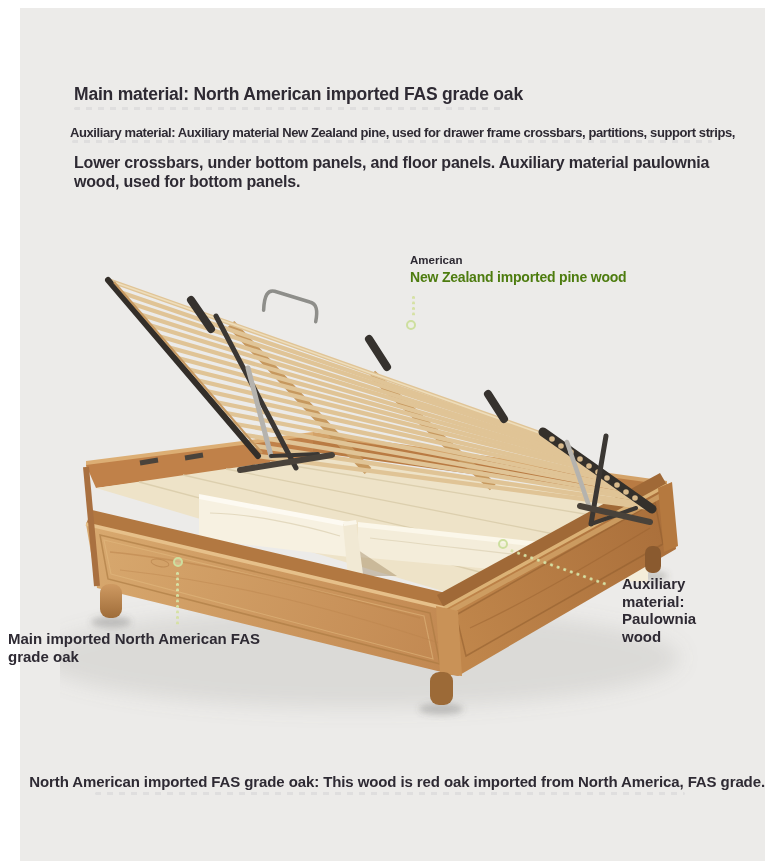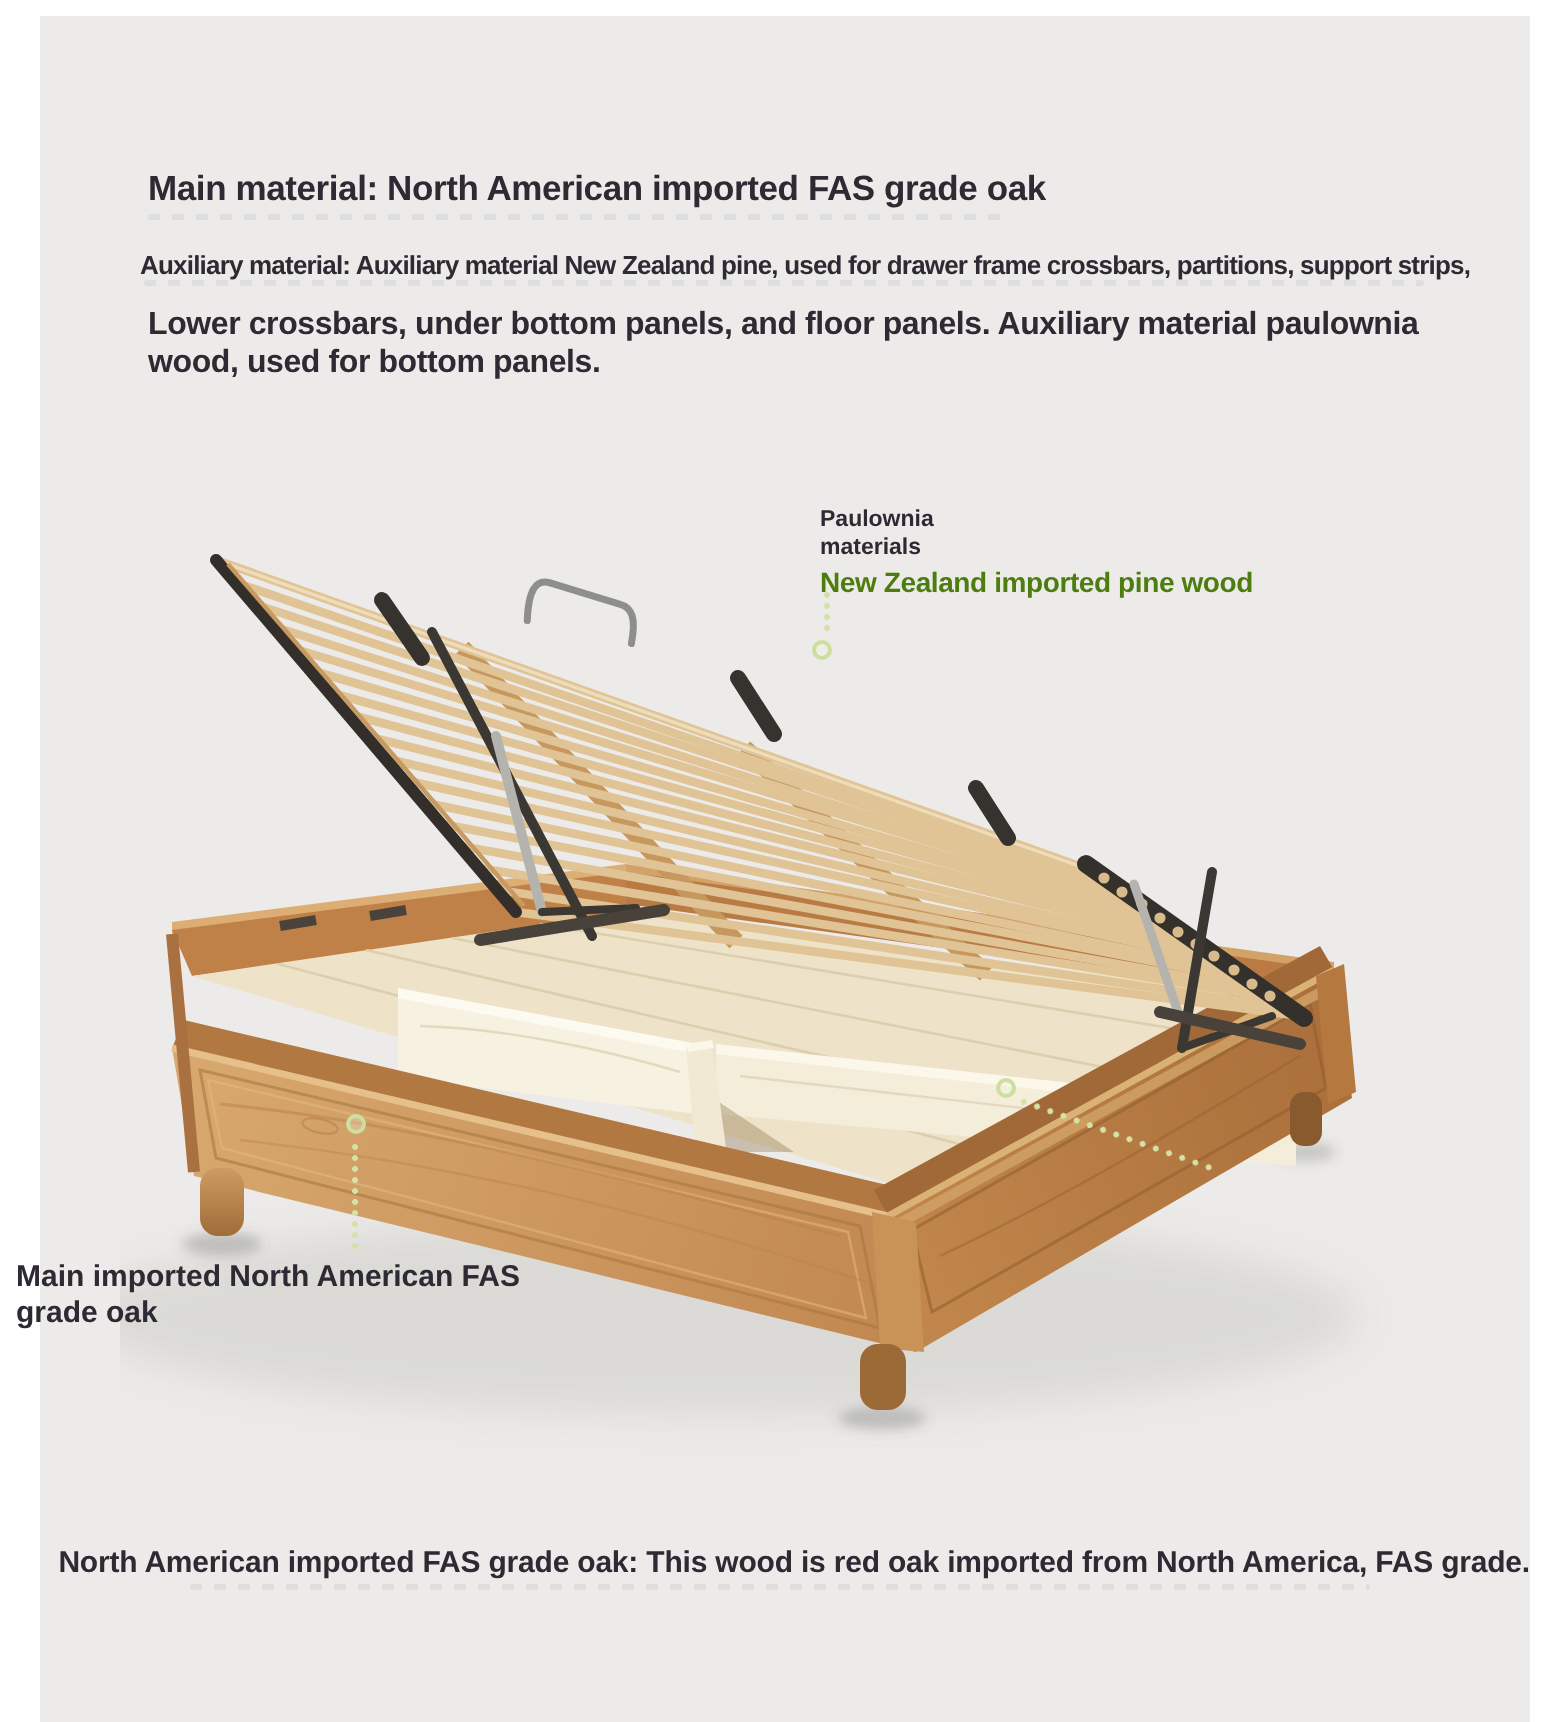--- a/index.html
+++ b/index.html
@@ -191,29 +191,29 @@
         <line x1="271" y1="448" x2="318" y2="446" stroke="#3b3733" stroke-width="4"></line>
         <line x1="240" y1="462" x2="332" y2="447" stroke="#49423a" stroke-width="6"></line>
         <line x1="606" y1="428" x2="591" y2="516" stroke="#3b3733" stroke-width="5"></line>
         <line x1="567" y1="434" x2="589" y2="498" stroke="#b5b3ae" stroke-width="4.5"></line>
         <line x1="591" y1="516" x2="636" y2="500" stroke="#3b3733" stroke-width="4"></line>
         <line x1="580" y1="498" x2="650" y2="514" stroke="#49423a" stroke-width="6"></line>
       </g>
     </svg>
 
     <div class="txt callout-pine">
-      <div class="sm">Paulownia</div>
-      <div class="sm">materials</div>
+      <div class="sm">American</div>
       <div class="lg">New Zealand imported pine wood</div>
     </div>
     <div class="dot-line-v" style="left:392px;top:288px;height:22px;"></div>
     <div class="marker-ring" style="left:386px;top:312px;"></div>
 
     <div class="marker-ring" style="left:153px;top:549px;"></div>
     <div class="dot-line-v" style="left:156px;top:564px;height:54px;"></div>
     <div class="txt callout-oak">Main imported North American FAS grade oak</div>
 
     <div class="marker-ring" style="left:478px;top:531px;"></div>
     <div class="dot-line-d" style="left:491px;top:541px;width:104px;transform:rotate(19.5deg);"></div>
+    <div class="txt callout-paulownia">Auxiliary material: Paulownia wood</div>
 
     <div class="txt footer-note">North American imported FAS grade oak: This wood is red oak imported from North America, FAS grade.</div>
   </div>
 </div>
 
 </body></html>

